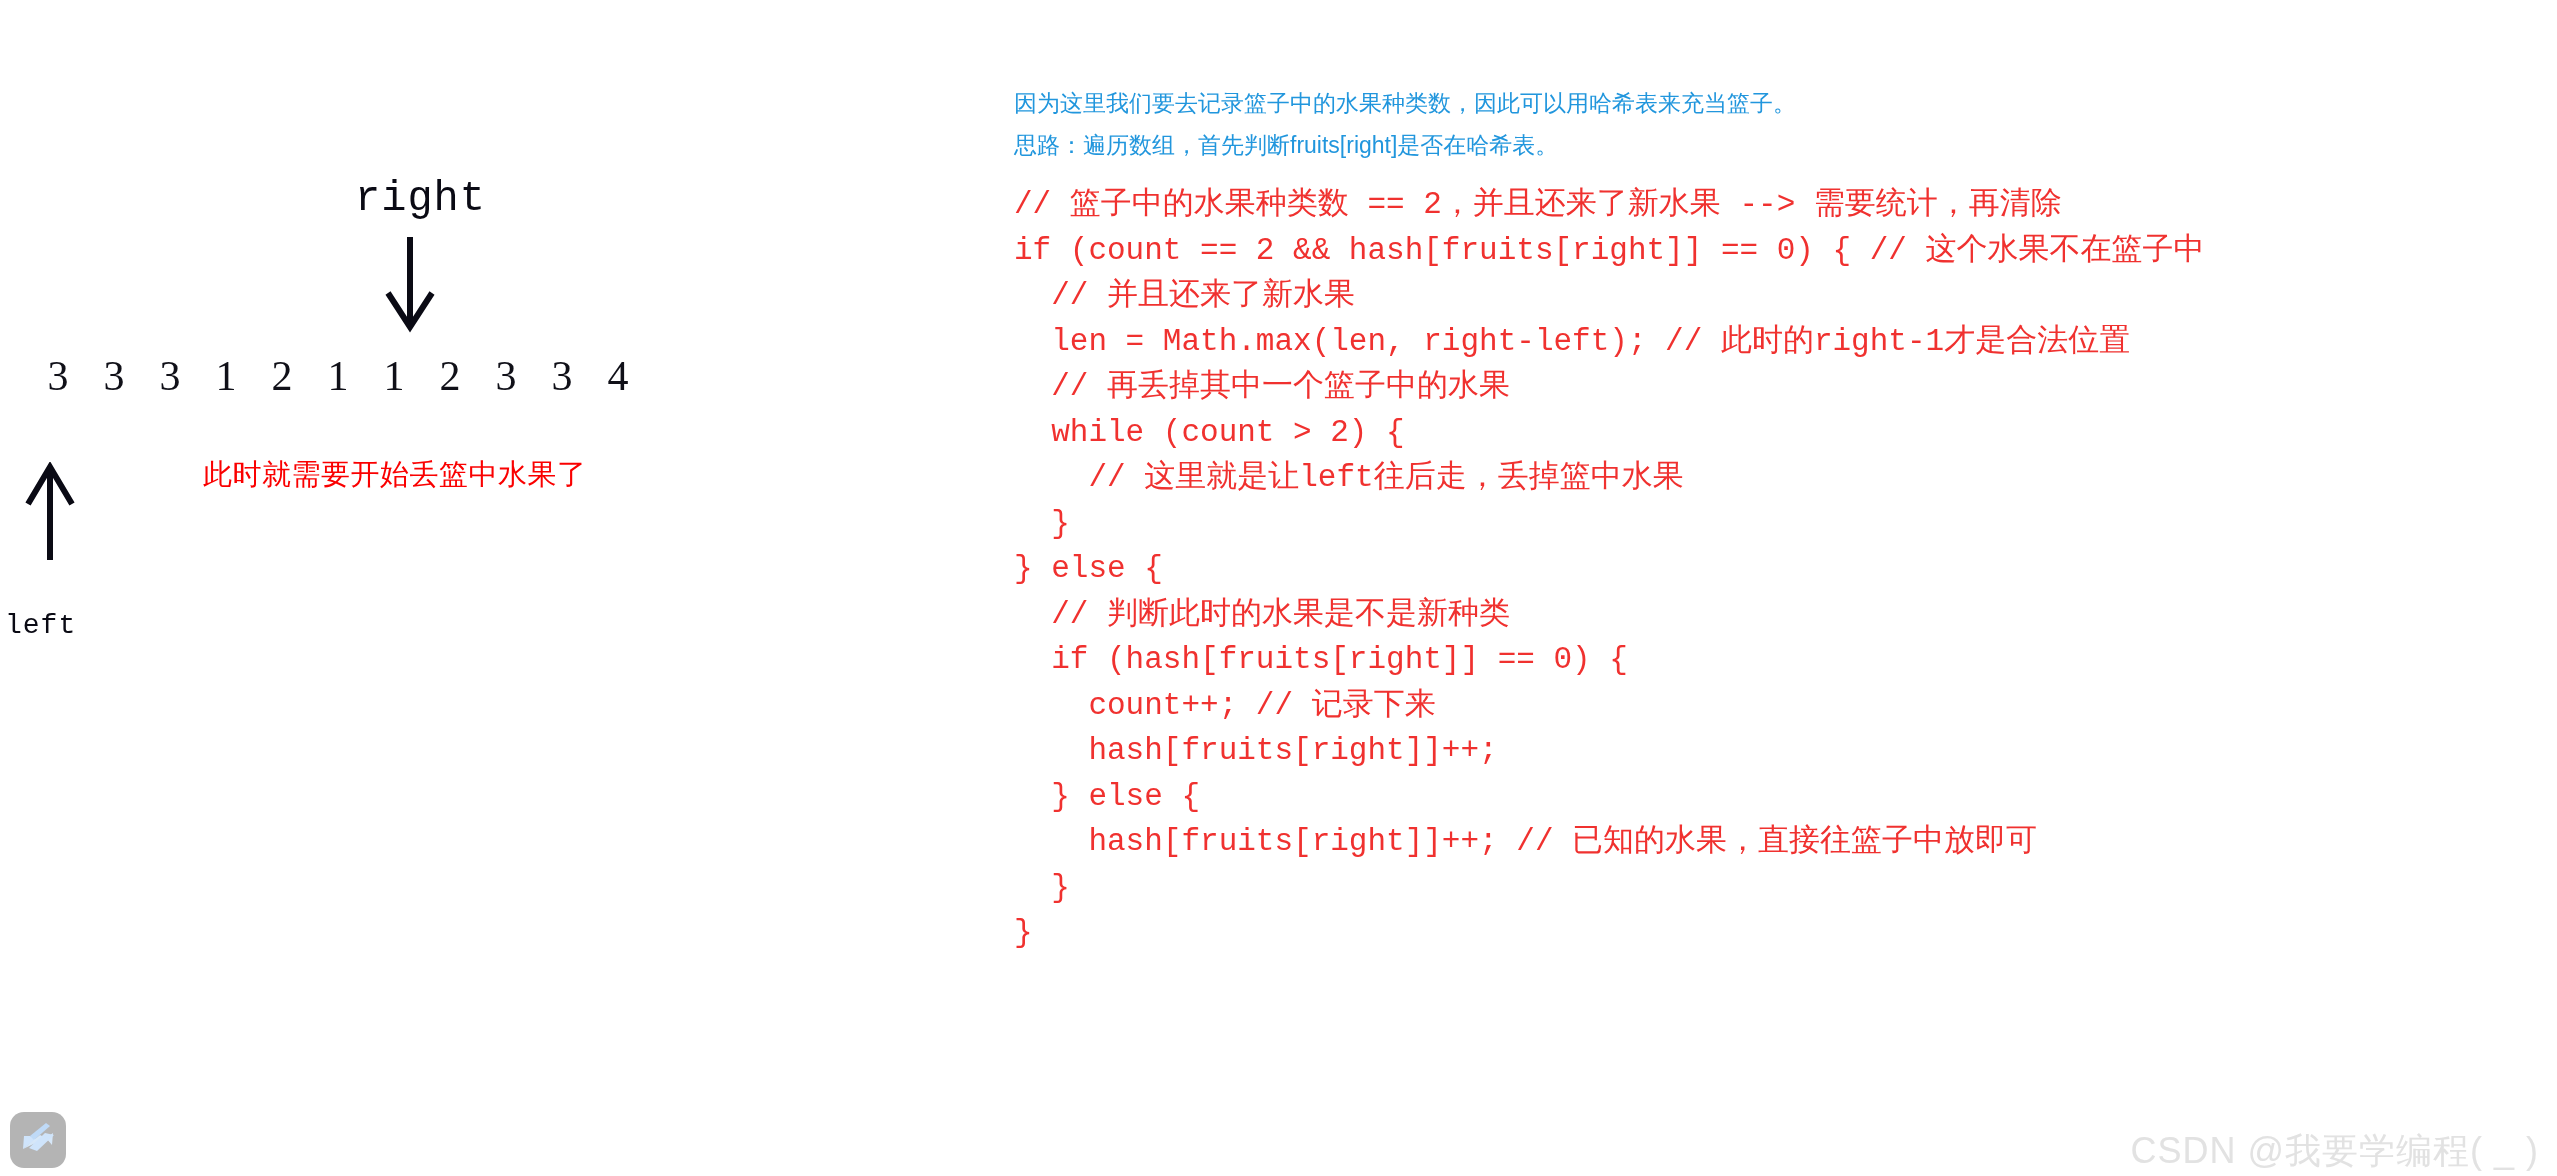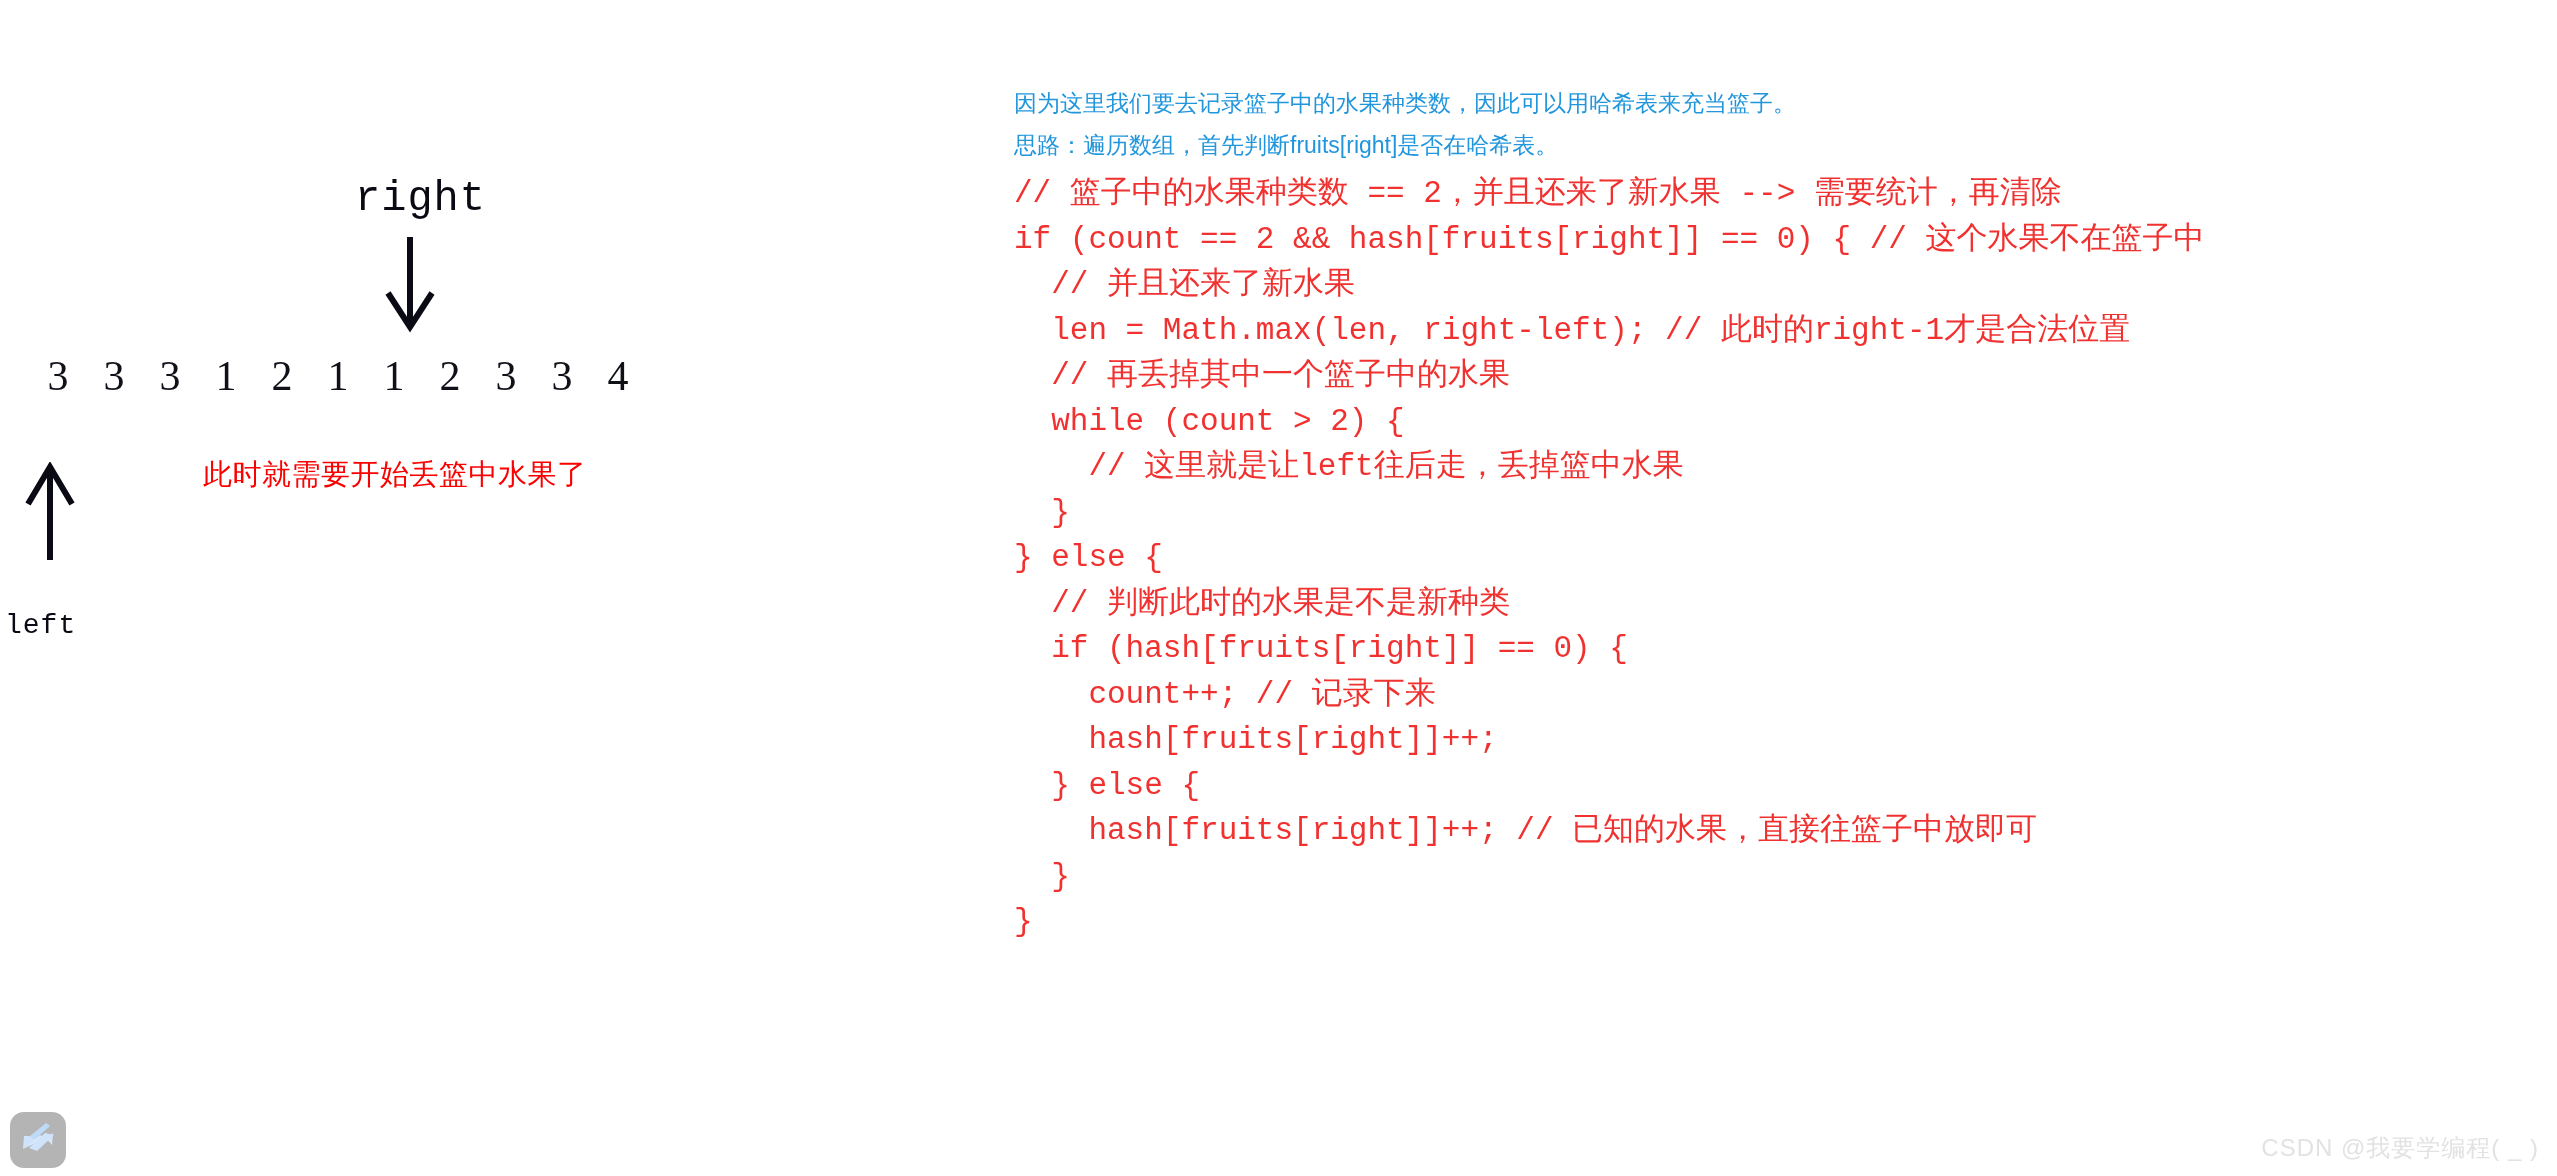--- a/index.html
+++ b/index.html
@@ -96,37 +96,37 @@
   }
   .prose-line {
     font-family: "Liberation Sans", "DejaVu Sans", sans-serif;
     font-size: 23px;
     line-height: 42px;
     color: #2196dd;
     white-space: pre;
     letter-spacing: 0px;
   }
   #code-block {
-    margin-top: 5px;
+    margin-top: 16px;
   }
   .code-line {
     font-family: "Liberation Mono", "DejaVu Sans Mono", monospace;
     font-size: 31px;
     line-height: 45.5px;
     color: #f0312f;
     white-space: pre;
   }
 
   
   #watermark {
     position: absolute;
     right: 18px;
-    bottom: 12px;
+    bottom: 0;
     font-family: "Liberation Sans", "DejaVu Sans", sans-serif;
-    font-size: 24px;
+    font-size: 36px;
     color: #e2e2e2;
     white-space: nowrap;
     letter-spacing: 1px;
     margin-left: 32px;
   }
 
   #app-icon {
     position: absolute;
     left: 10px;
     bottom: 8px;

